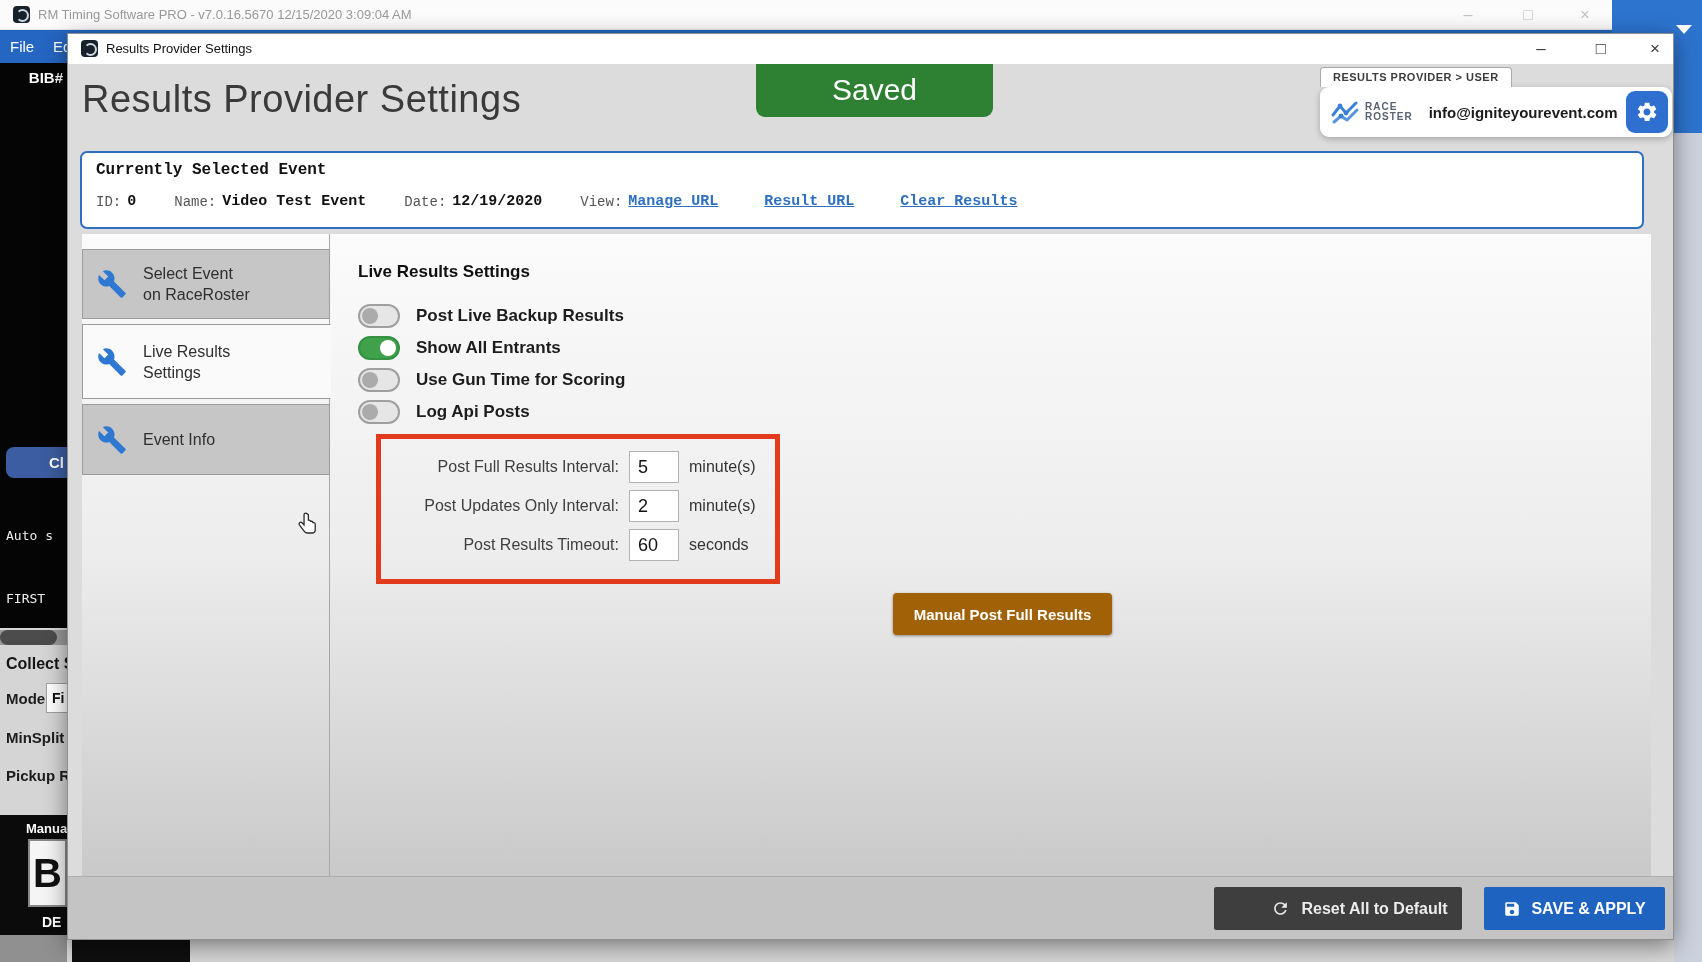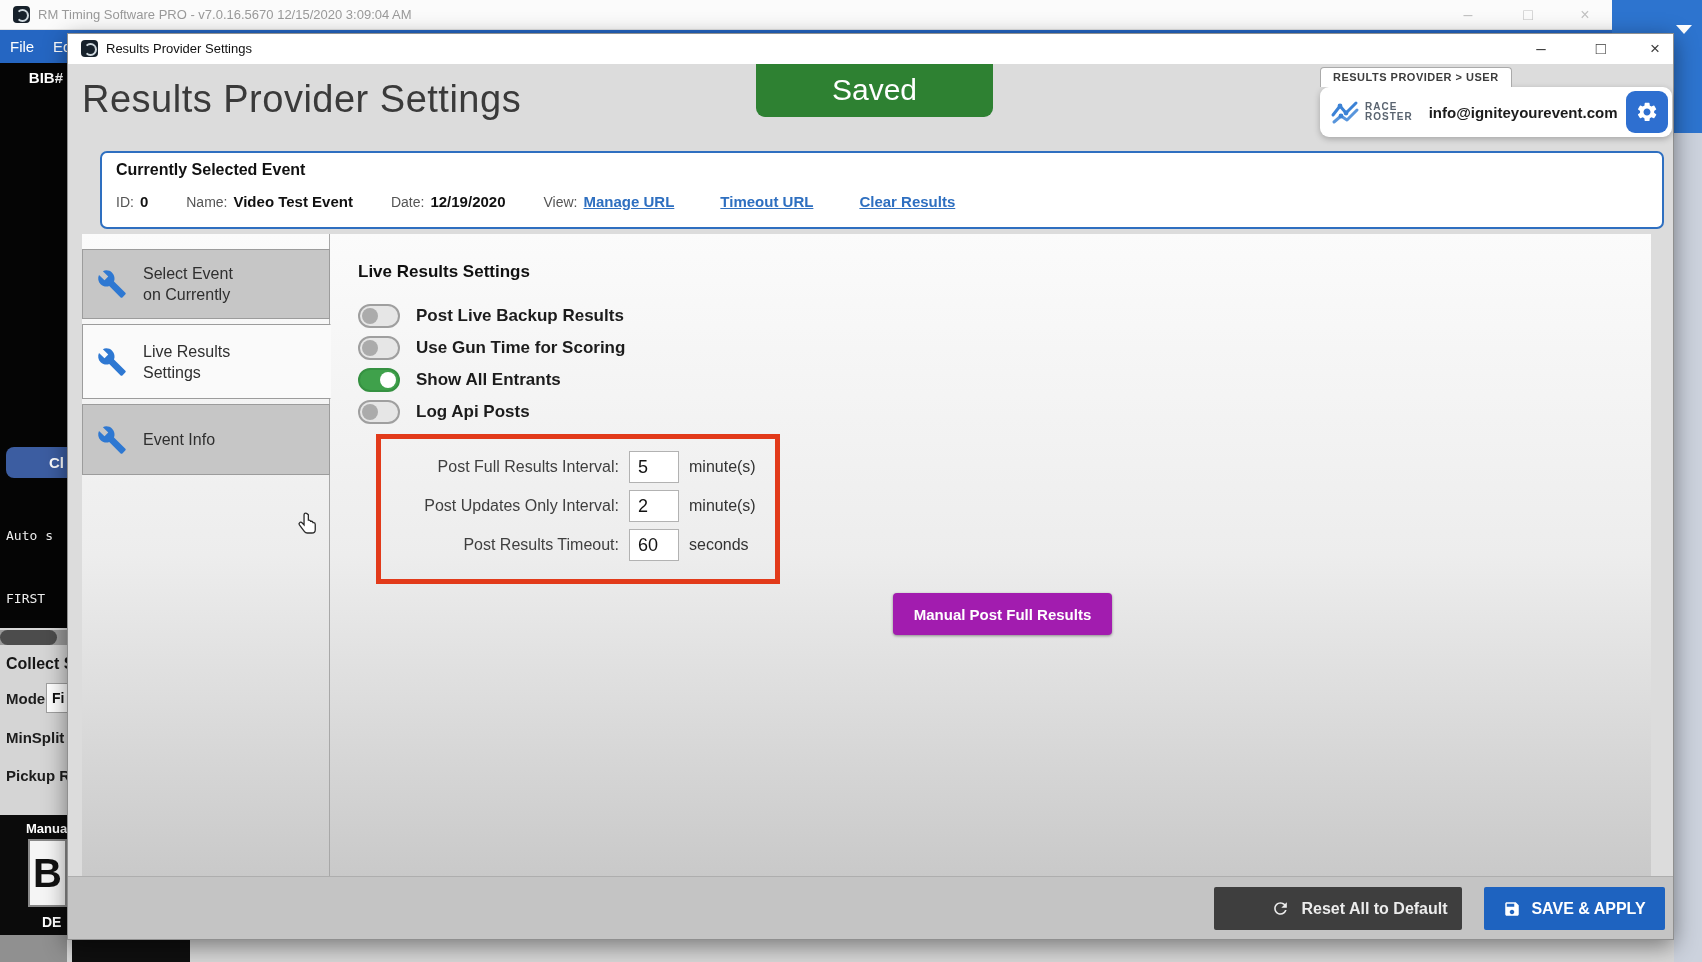--- a/index.html
+++ b/index.html
@@ -49,21 +49,21 @@
 
   .dlg-heading { position:absolute; left:14px; top:44px; font-size:38px; font-weight:300; color:#3a3a3a; letter-spacing:.5px; white-space:nowrap; }
   .saved-banner { position:absolute; left:688px; top:30px; width:237px; height:53px; background:#2e8132; border-radius:0 0 9px 9px; color:#ffffff; font-size:30px; font-weight:300; text-align:center; line-height:52px; }
 
   .provider-tab { position:absolute; left:1252px; top:33px; background:#ffffff; border:1px solid #aaaaaa; border-bottom:none; border-radius:4px 4px 0 0; padding:3px 12px 4px; font-size:11px; font-weight:bold; color:#3c3c3c; letter-spacing:.5px; z-index:2; }
   .provider-card { position:absolute; left:1252px; top:53px; width:352px; height:50px; background:#ffffff; border-radius:9px; box-shadow:0 2px 6px rgba(0,0,0,.25); display:flex; align-items:center; padding:0 4px 0 10px; z-index:1; }
   .rr-logo-txt { font-size:10px; font-weight:bold; color:#5a6470; letter-spacing:1px; line-height:10px; margin-left:5px; }
   .provider-email { font-size:15px; font-weight:bold; color:#1c1c1c; margin-left:16px; white-space:nowrap; }
   .gear-button { margin-left:auto; width:42px; height:42px; background:#2e6fd0; border-radius:9px; display:flex; align-items:center; justify-content:center; }
 
-  .event-panel { position:absolute; left:32px; top:117px; width:1564px; height:78px; background:#ffffff; border:2px solid #2e6fc0; border-radius:7px; }
+  .event-panel { position:absolute; left:12px; top:117px; width:1564px; height:78px; background:#ffffff; border:2px solid #2e6fc0; border-radius:7px;font-family:Liberation Mono, monospace; }
   .event-title { position:absolute; left:14px; top:8px; font-size:16px; font-weight:bold; color:#111; }
   .event-row { position:absolute; left:14px; top:40px; display:flex; align-items:center; white-space:nowrap; }
   .ev-label { font-size:14px; color:#555555; margin-right:6px; }
   .ev-value { font-size:15px; font-weight:bold; color:#111111; }
   .ev-gap { width:38px; }
   .ev-link { font-size:15px; font-weight:bold; color:#2e6fc0; text-decoration:underline; margin-right:46px; }
 
   .content-bg { position:absolute; left:14px; top:200px; width:1569px; height:642px; background:linear-gradient(180deg,#fbfbfb 0%,#ededed 50%,#c9c9c9 100%); }
   .content-divider { position:absolute; left:261px; top:200px; width:1px; height:642px; background:#a8a8a8; }
 
@@ -81,21 +81,21 @@
   .toggle.on { background:#3fa14b; border-color:#359141; }
   .toggle.on .knob { left:auto; right:2px; background:#ffffff; }
   .toggle-label { margin-left:16px; font-size:17px; font-weight:600; color:#1c1c1c; white-space:nowrap; }
 
   .red-box { position:absolute; left:308px; top:400px; width:404px; height:150px; border:5px solid #e23a1a; padding:12px 10px 16px 0; }
   .field-row { display:flex; align-items:center; justify-content:flex-end; margin-bottom:7px; }
   .field-label { font-size:16px; color:#3f3f3f; white-space:nowrap; }
   .field-input { width:50px; height:32px; margin:0 10px; border:1px solid #b2b2b2; background:#ffffff; font-family:"Liberation Sans", sans-serif; font-size:18px; color:#111; padding-left:8px; }
   .field-unit { font-size:16px; color:#333333; width:76px; }
 
-  .manual-post-button { position:absolute; left:825px; top:559px; width:219px; height:42px; background:#a21caf; border-radius:4px; color:#ffffff; font-size:15px; font-weight:bold; display:flex; align-items:center; justify-content:center; box-shadow:0 1px 3px rgba(0,0,0,.4); }
+  .manual-post-button { position:absolute; left:825px; top:559px; width:219px; height:42px; background:#a16207; border-radius:4px; color:#ffffff; font-size:15px; font-weight:bold; display:flex; align-items:center; justify-content:center; box-shadow:0 1px 3px rgba(0,0,0,.4); }
 
   .dlg-footer { position:absolute; left:0; top:842px; width:1605px; height:63px; background:#c4c4c4; border-top:1px solid #aeaeae; }
   .reset-button { position:absolute; left:1146px; top:853px; width:248px; height:43px; background:#3e3e3e; border-radius:2px; color:#ececec; font-size:16px; font-weight:bold; display:flex; align-items:center; justify-content:center; gap:11px;padding-left:43px; }
   .save-button { position:absolute; left:1416px; top:853px; width:181px; height:43px; background:#1e63c0; border-radius:2px; color:#ffffff; font-size:16px; font-weight:bold; display:flex; align-items:center; justify-content:center; gap:10px; }
 
   .hand-cursor { position:absolute; left:296px; top:512px; z-index:60; }
 </style>
 </head>
 <body>
 
@@ -187,36 +187,36 @@
         <span class="ev-value">0</span>
         <span class="ev-gap"></span>
         <span class="ev-label">Name:</span>
         <span class="ev-value">Video Test Event</span>
         <span class="ev-gap"></span>
         <span class="ev-label">Date:</span>
         <span class="ev-value">12/19/2020</span>
         <span class="ev-gap"></span>
         <span class="ev-label">View:</span>
         <span class="ev-link">Manage URL</span>
-        <span class="ev-link">Timeout URL</span>
+        <span class="ev-link">Result URL</span>
         <span class="ev-link">Clear Results</span>
       </div>
     </div>
 
     <div class="content-bg"></div>
     <div class="content-divider"></div>
 
     <div class="side-tabs">
       <div class="side-tab t1">
         <svg width="30" height="30" viewBox="0 0 24 24">
             <path fill="#2e78d2" d="M22.7 19l-9.1-9.1c.9-2.3.4-5-1.5-6.9-2-2-5-2.4-7.4-1.3L9 6 6 9 1.6 4.7C.4 7.1.9 10.1 2.9 12.1c1.9 1.9 4.6 2.4 6.9 1.5l9.1 9.1c.4.4 1 .4 1.4 0l2.3-2.3c.5-.4.5-1.1.1-1.4z"></path>
           </svg>
         <div class="tab-label">
             <div>Select Event</div>
-            <div>on Currently</div>
+            <div>on RaceRoster</div>
           </div>
       </div>
       <div class="side-tab t2 selected">
         <svg width="30" height="30" viewBox="0 0 24 24">
             <path fill="#2e78d2" d="M22.7 19l-9.1-9.1c.9-2.3.4-5-1.5-6.9-2-2-5-2.4-7.4-1.3L9 6 6 9 1.6 4.7C.4 7.1.9 10.1 2.9 12.1c1.9 1.9 4.6 2.4 6.9 1.5l9.1 9.1c.4.4 1 .4 1.4 0l2.3-2.3c.5-.4.5-1.1.1-1.4z"></path>
           </svg>
         <div class="tab-label">
             <div>Live Results</div>
             <div>Settings</div>
           </div>
@@ -235,30 +235,30 @@
     <div class="settings-heading">Live Results Settings</div>
 
     <div class="toggle-rows">
       <div class="toggle-row">
         <div class="toggle">
             <div class="knob"></div>
           </div>
         <div class="toggle-label">Post Live Backup Results</div>
       </div>
       <div class="toggle-row">
+        <div class="toggle on">
+            <div class="knob"></div>
+          </div>
+        <div class="toggle-label">Show All Entrants</div>
+      </div>
+      <div class="toggle-row">
         <div class="toggle">
             <div class="knob"></div>
           </div>
         <div class="toggle-label">Use Gun Time for Scoring</div>
-      </div>
-      <div class="toggle-row">
-        <div class="toggle on">
-            <div class="knob"></div>
-          </div>
-        <div class="toggle-label">Show All Entrants</div>
       </div>
       <div class="toggle-row">
         <div class="toggle">
             <div class="knob"></div>
           </div>
         <div class="toggle-label">Log Api Posts</div>
       </div>
     </div>
 
     <div class="red-box">

